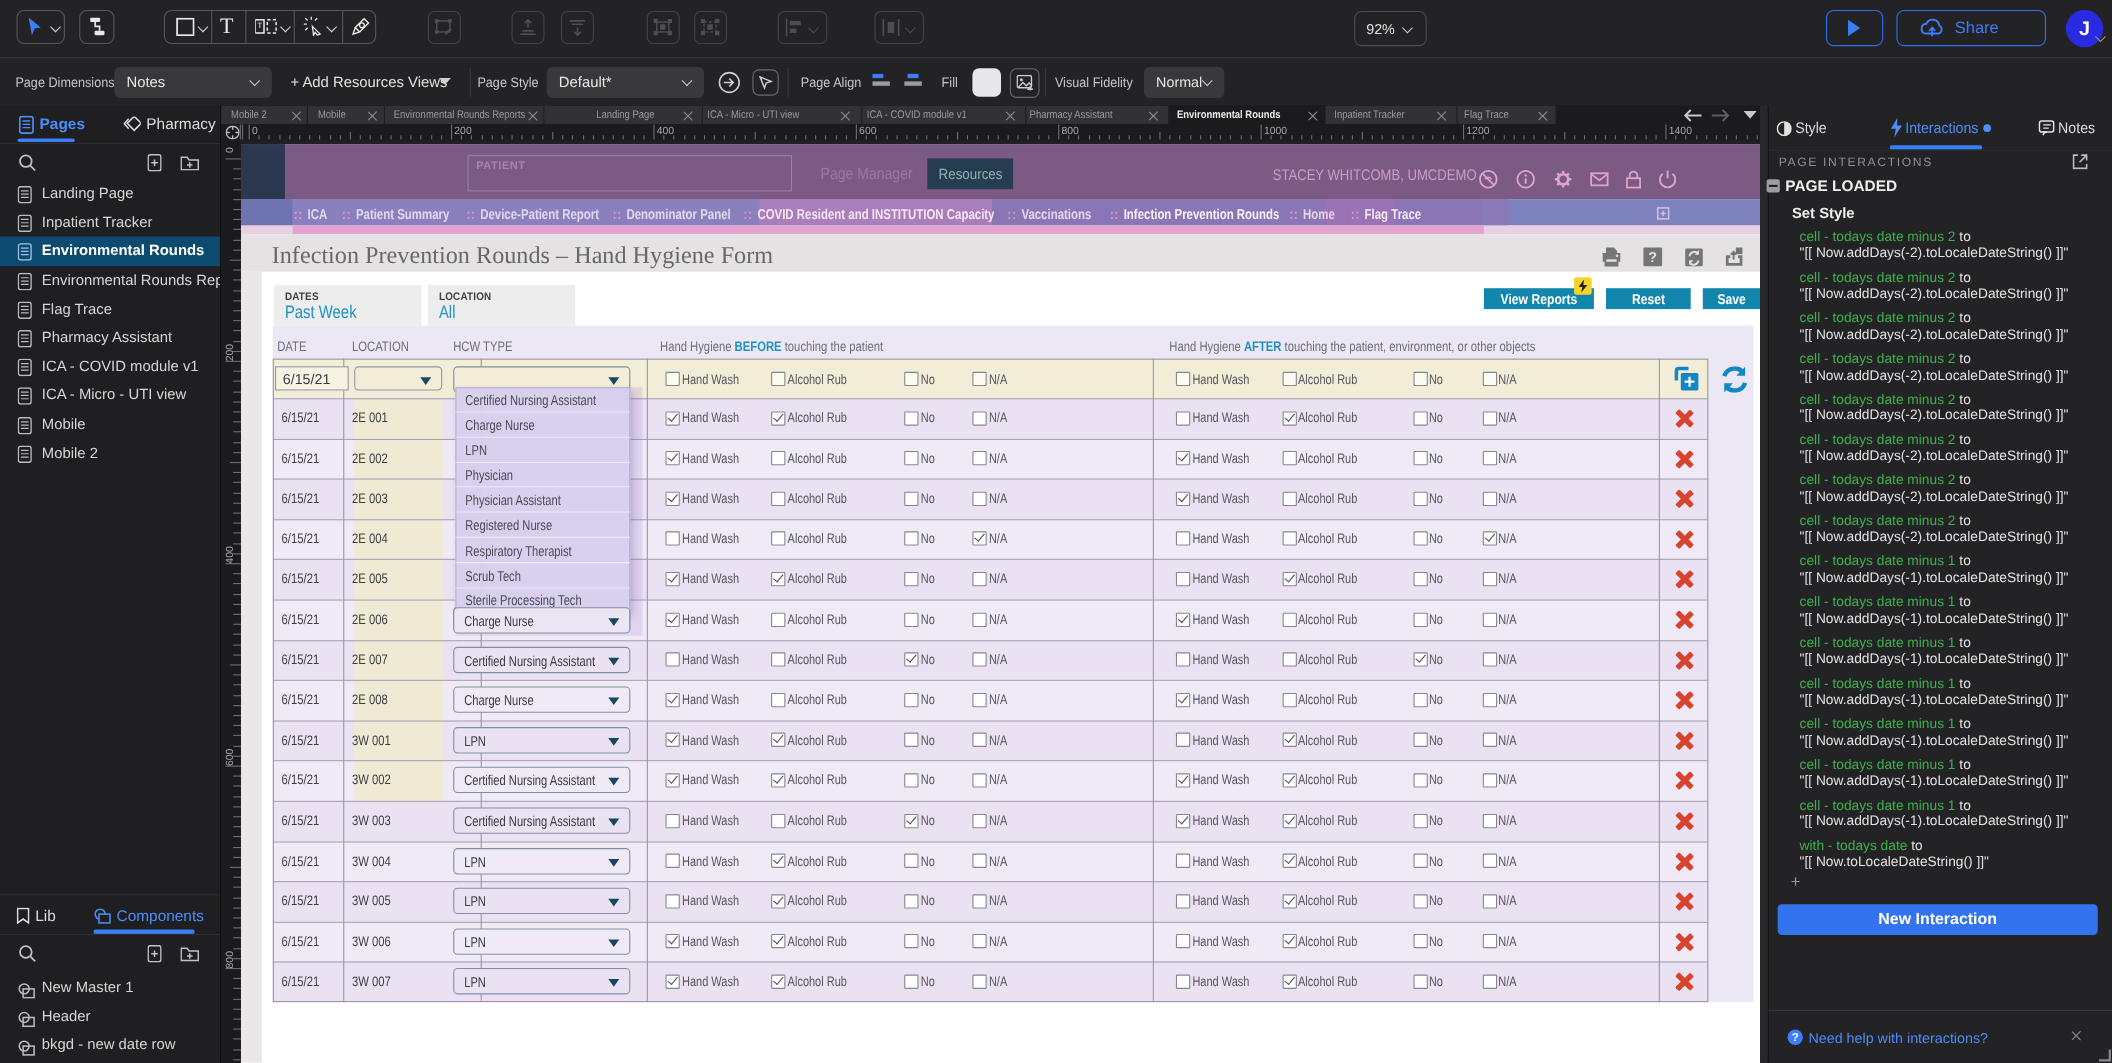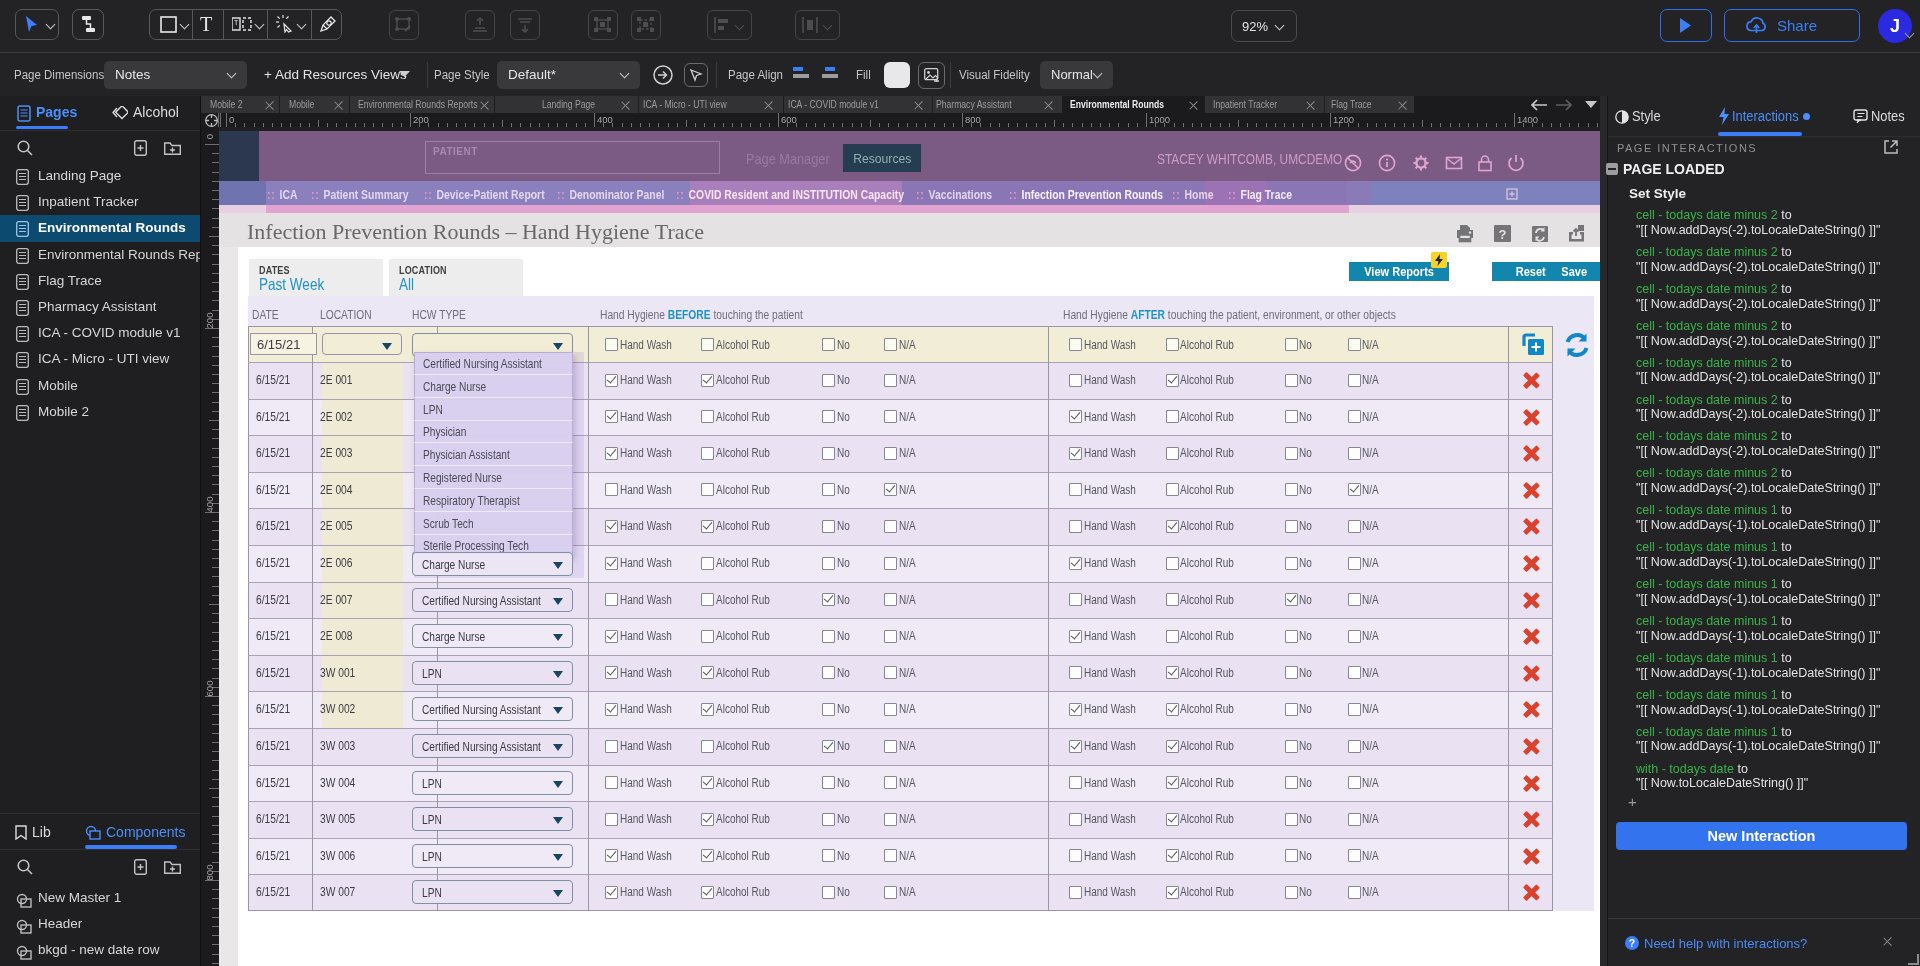--- a/index.html
+++ b/index.html
@@ -125,21 +125,21 @@
 <div class="navitem" style="left:1009px;color:#f8f2fb;"><b>::</b>Infection Prevention Rounds</div>
 <div class="navitem" style="left:1172px;color:#e8d3e8;"><b>::</b>Home</div>
 <div class="navitem" style="left:1228px;color:#f3eaf6;"><b>::</b>Flag Trace</div>
 <svg class="abs" style="left:1506px;top:188px;" width="12" height="12">
     <rect x="1" y="1" width="10" height="10" fill="none" stroke="#d8c2e2" stroke-width="1.3"></rect>
     <path d="M6 3.5 V8.5 M3.5 6 H8.5" stroke="#d8c2e2" stroke-width="1.3"></path>
   </svg>
 <div class="abs" style="left:219px;top:205px;width:1381px;height:7.5px;background:#e9cfe2;"></div>
 <div class="abs" style="left:266px;top:205px;width:1083px;height:7.5px;background:#e2a3d0;"></div>
 <div class="abs" style="left:219px;top:212.5px;width:1381px;height:34px;background:#e4e2e3;"></div>
-<div class="abs" style="left:247px;top:219px;color:#686868;font-size:22px;font-family:'Liberation Serif',serif;">Infection Prevention Rounds – Hand Hygiene Trace</div>
+<div class="abs" style="left:247px;top:219px;color:#686868;font-size:22px;font-family:'Liberation Serif',serif;">Infection Prevention Rounds – Hand Hygiene Form</div>
 <svg class="gico" style="left:1455px;">
     <path d="M5 6 V1 H12 L15 4 V6 Z" fill="#757577"></path>
     <path d="M2 6 H18 V14 H2 Z M4.5 11 H15.5 V17.5 H4.5 Z" fill="#757577" fill-rule="evenodd"></path>
     <rect x="4.5" y="11" width="11" height="6.5" fill="none" stroke="#757577" stroke-width="1.6"></rect>
     <circle cx="15" cy="8.5" r="1.2" fill="#e4e2e3"></circle>
   </svg>
 <svg class="gico" style="left:1493px;">
     <rect x="1" y="1" width="17" height="17" fill="#757577" rx="1"></rect>
     <text x="5.5" y="14.5" fill="#e4e2e3" font-size="13" font-weight="bold" font-family="Liberation Sans">?</text>
   </svg>
@@ -157,21 +157,21 @@
 <div class="abs" style="left:219px;top:246.5px;width:19px;height:719.5px;background:#e9e7e8;"></div>
 <div class="fbox" style="left:249px;width:134px;">
     <div class="l">DATES</div>
     <div class="v">Past Week</div>
   </div>
 <div class="fbox" style="left:389px;width:134px;">
     <div class="l">LOCATION</div>
     <div class="v">All</div>
   </div>
 <div class="tealbtn" style="left:1349px;width:100px;"><span>View Reports</span></div>
-<div class="tealbtn" style="left:1492px;width:77px;"><span>Reset</span></div>
+<div class="tealbtn" style="left:1460px;width:77px;"><span>Reset</span></div>
 <div class="tealbtn" style="left:1548px;width:52px;"><span>Save</span></div>
 <div class="abs" style="left:1431px;top:252px;width:16px;height:16px;background:#f5d328;border-radius:2px;"></div>
 <svg class="abs" style="left:1435px;top:254px;" width="8" height="12">
     <path d="M5 0 L0 7 H3.5 L2.5 12 L8 5 H4.5 Z" fill="#222"></path>
   </svg>
 <div class="abs" style="left:248px;top:296px;width:1346px;height:615px;background:#ece7f4;"></div>
 <div class="colh" style="left:252px;">DATE</div>
 <div class="colh" style="left:320px;">LOCATION</div>
 <div class="colh" style="left:412px;">HCW TYPE</div>
 <div class="colh" style="left:600px;">Hand Hygiene <span style="color:#2093c4;font-weight:bold;">BEFORE</span> touching the patient</div>
@@ -711,21 +711,21 @@
 <div id="sidebar">
     <svg class="abs" style="left:17px;top:9px;" width="14" height="17">
       <rect x="1" y="1" width="12" height="15" rx="2" fill="none" stroke="#4c8efa" stroke-width="1.5"></rect>
       <path d="M3.5 5 H10.5 M3.5 8 H10.5 M3.5 11 H10.5" stroke="#4c8efa" stroke-width="1.2"></path>
     </svg>
     <div class="snavtab bluetxt" style="left:36px;top:8px;font-weight:bold;">Pages</div>
     <svg class="abs" style="left:112px;top:10px;" width="16" height="14">
       <rect x="5.6" y="1.6" width="9" height="9" transform="rotate(45 10 6)" fill="none" stroke="#dcdcdc" stroke-width="1.4"></rect>
       <path d="M5 2 L1 6.5 L5 11" fill="none" stroke="#dcdcdc" stroke-width="1.4"></path>
     </svg>
-    <div class="snavtab" style="left:133px;top:8px;">Alcohol</div>
+    <div class="snavtab" style="left:133px;top:8px;">Pharmacy</div>
     <div class="abs" style="left:16px;top:29.5px;width:52px;height:3.5px;background:#3b7ef8;border-radius:2px;"></div>
     <div class="abs" style="left:0;top:34px;width:201px;height:1px;background:#2e2e30;"></div>
     <svg class="abs" style="left:17px;top:44px;" width="16" height="16">
       <circle cx="6.5" cy="6.5" r="5.3" fill="none" stroke="#c2c2c4" stroke-width="1.6"></circle>
       <line x1="10.5" y1="10.5" x2="15" y2="15" stroke="#c2c2c4" stroke-width="1.6"></line>
     </svg>
     <svg class="abs" style="left:134px;top:44px;" width="13" height="16">
       <rect x="0.7" y="0.7" width="11.6" height="14.6" rx="2" fill="none" stroke="#c2c2c4" stroke-width="1.4"></rect>
       <path d="M6.5 5 V11 M3.5 8 H9.5" stroke="#c2c2c4" stroke-width="1.4"></path>
     </svg>

